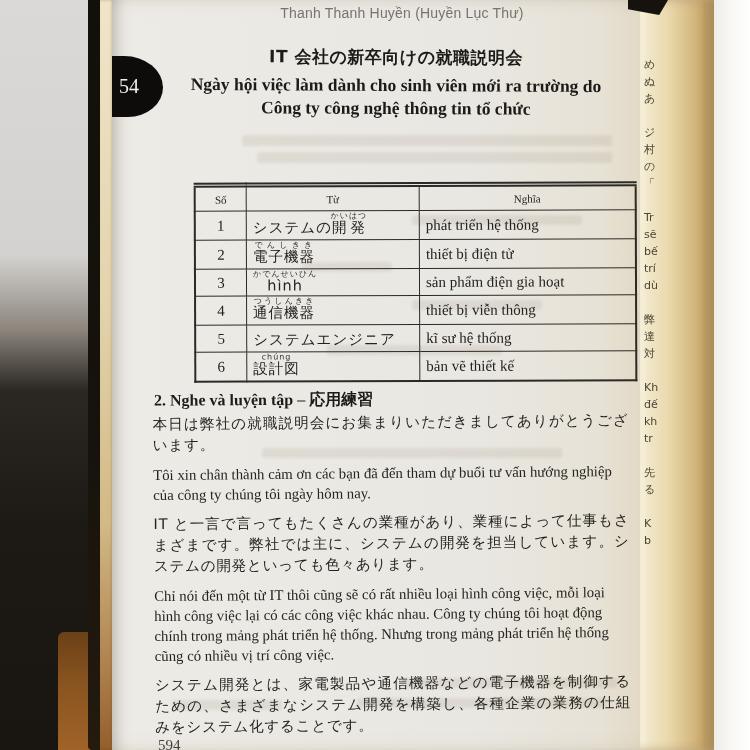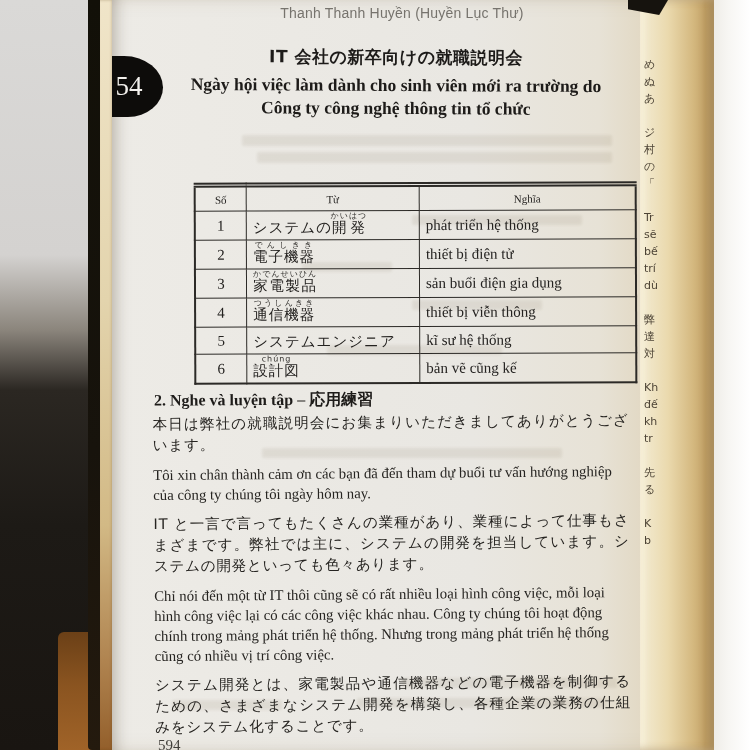--- a/index.html
+++ b/index.html
@@ -62,21 +62,21 @@
   .running-header{
     position:absolute;top:5px;left:0;width:100%;text-align:center;
     font-family:"Liberation Sans", sans-serif;
     font-size:14px;color:#76736d;letter-spacing:.2px;
   }
   .badge{
     position:absolute;left:-9px;top:56px;width:60px;height:61px;
     background:#0d0c0a;
     border-radius:4px 42px 38px 4px / 4px 34px 32px 4px;
     display:flex;align-items:center;justify-content:center;
-    color:#f2f0ec;font-size:27px;font-family:"Liberation Serif",serif;
+    color:#f2f0ec;font-size:20px;font-family:"Liberation Serif",serif;
     padding-right:8px;box-sizing:border-box;
   }
   .title-block{position:absolute;top:46px;left:58px;width:452px;text-align:center;transform:rotate(.3deg);}
   .title-jp{
     font-family:"DejaVu Sans", sans-serif;font-weight:bold;
     font-size:17px;color:#1d1b19;letter-spacing:.5px;
   }
   .title-vi{
     font-family:"Liberation Serif", serif;font-weight:bold;
     font-size:17.5px;line-height:1.32;color:#1d1b19;margin-top:5px;
@@ -180,37 +180,37 @@
       <td class="c-word"><span>システムの</span><ruby><span>開発</span><rt>かいはつ</rt></ruby></td>
       <td class="c-meaning">phát triển hệ thống</td>
     </tr>
     <tr>
       <td class="c-no">2</td>
       <td class="c-word"><span></span><ruby><span>電子機器</span><rt>でんしきき</rt></ruby></td>
       <td class="c-meaning">thiết bị điện tử</td>
     </tr>
     <tr>
       <td class="c-no">3</td>
-      <td class="c-word"><span></span><ruby><span>家電製品</span><rt>かでんせいひん</rt></ruby></td>
-      <td class="c-meaning">sản buổi điện gia dụng</td>
+      <td class="c-word"><span></span><ruby><span>hình</span><rt>かでんせいひん</rt></ruby></td>
+      <td class="c-meaning">sản phẩm điện gia hoạt</td>
     </tr>
     <tr>
       <td class="c-no">4</td>
       <td class="c-word"><span></span><ruby><span>通信機器</span><rt>つうしんきき</rt></ruby></td>
       <td class="c-meaning">thiết bị viễn thông</td>
     </tr>
     <tr>
       <td class="c-no">5</td>
       <td class="c-word"><span>システムエンジニア</span><ruby><span></span><rt></rt></ruby></td>
       <td class="c-meaning">kĩ sư hệ thống</td>
     </tr>
     <tr>
       <td class="c-no">6</td>
       <td class="c-word"><span></span><ruby><span>設計図</span><rt>chúng</rt></ruby></td>
-      <td class="c-meaning">bản vẽ cũng kế</td>
+      <td class="c-meaning">bản vẽ thiết kế</td>
     </tr>
   </tbody>
     </table>
 
   <div class="s-heading s2-heading">2. Nghe và luyện tập – 応用練習</div>
 
   <div class="body-text">
     <p class="jp">本日は弊社の就職説明会にお集まりいただきましてありがとうございます。</p>
     <p class="vi">Tôi xin chân thành cảm ơn các bạn đã đến tham dự buổi tư vấn hướng nghiệp của công ty chúng tôi ngày hôm nay.</p>
     <p class="jp">IT と一言で言ってもたくさんの業種があり、業種によって仕事もさまざまです。弊社では主に、システムの開発を担当しています。システムの開発といっても色々あります。</p>

